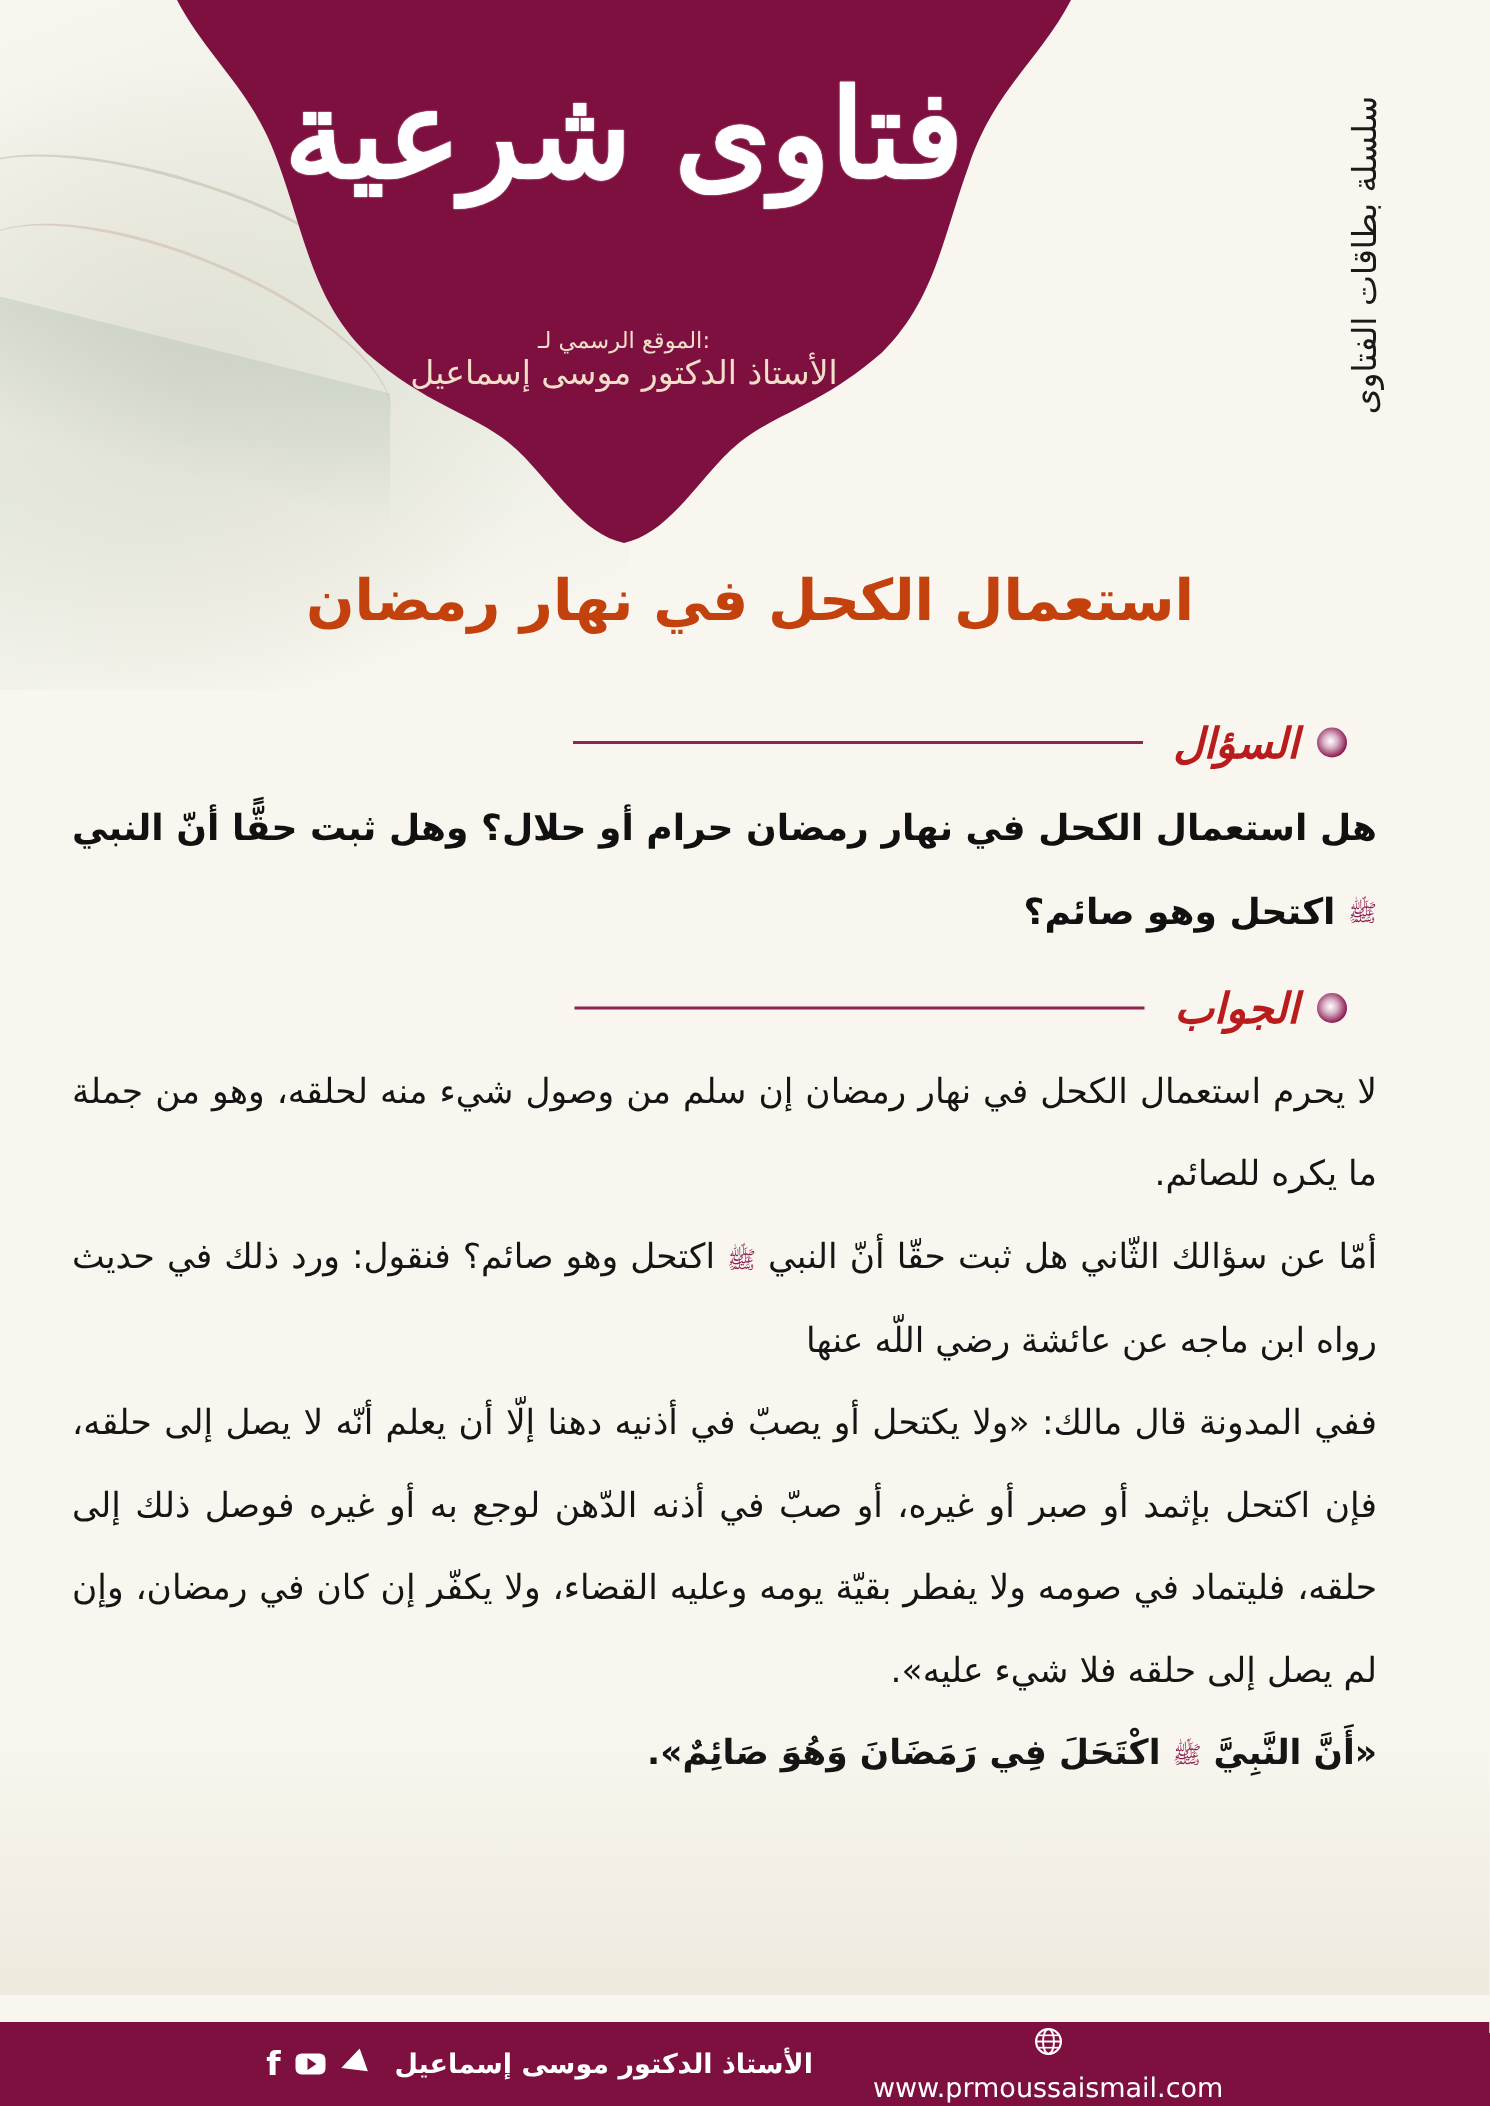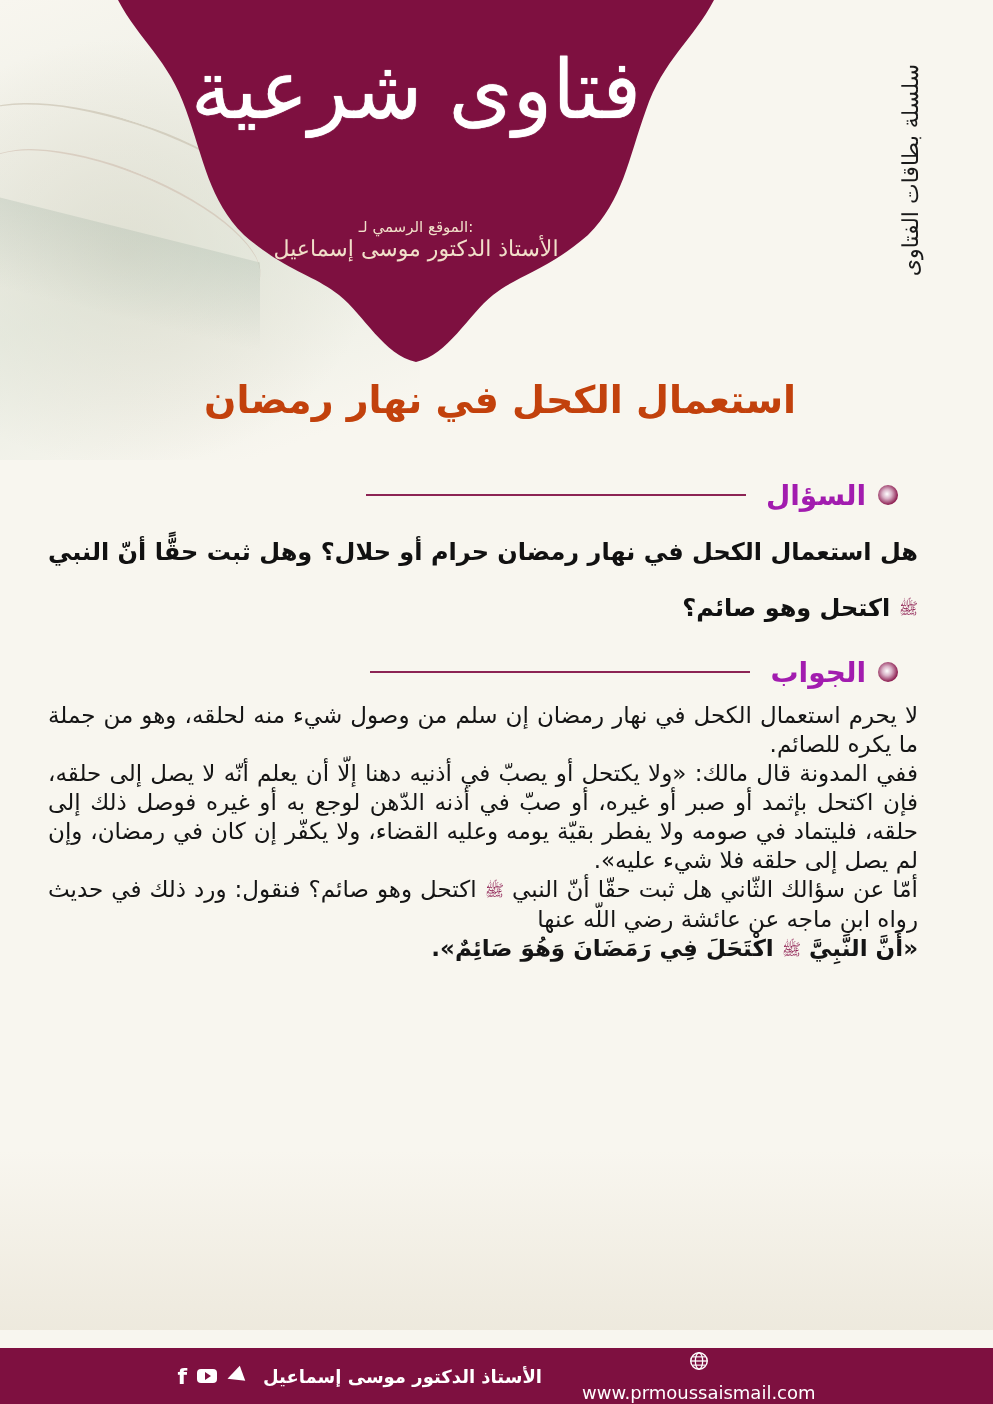--- a/index.html
+++ b/index.html
@@ -43,21 +43,21 @@
 
   
   .banner {
     position: absolute; left: 118px; top: 0; width: 596px; height: 365px;
     z-index: 1;
   }
   .banner svg { position: absolute; left: 0; top: 0; }
   .banner-title {
     position: absolute; left: 0; top: 42px; width: 596px; text-align: center;
     font-family: "DejaVu Serif", serif; font-size: 82px; color: #ffffff;
-    letter-spacing: 2px; font-weight: normal;
+    letter-spacing: 2px; font-weight: bold;
     text-shadow: 0 0 1px #fff;
   }
   .banner-sub-label {
     position: absolute; left: 0; top: 218px; width: 596px; text-align: center;
     font-size: 15px; color: #f1dfc9;
   }
   .banner-author {
     position: absolute; left: 0; top: 236px; width: 596px; text-align: center;
     font-family: "DejaVu Serif", serif; font-size: 22px; color: #f1dfc9;
   }
@@ -87,38 +87,38 @@
   }
   .section-head {
     display: flex; align-items: center; gap: 12px; height: 50px;
   }
   .bullet {
     width: 20px; height: 20px; border-radius: 50%;
     background: radial-gradient(circle at 45% 45%, #ffffff 0%, #d9b2c7 30%, #8c1b4f 70%, #6d0c37 100%);
     flex: 0 0 auto; margin-right: 20px;
   }
   .section-label {
-    font-size: 28px; font-weight: bold; color: #a21caf;
+    font-size: 28px; font-weight: bold; color: #b91c1c; font-style: italic;
   }
   .section-rule {
     height: 2px; width: 380px; background: #8c2454; margin-right: 8px;
   }
   .question {
     font-size: 24px; font-weight: bold; line-height: 56px; color: #111;
     text-align: justify; margin-top: 4px; padding-left: 0;
   }
   .saw {
     color: #8c1b4f; font-size: 16px; font-weight: normal;
     display: inline-block; vertical-align: middle;
   }
   .answer {
     margin-top: 4px;
   }
   .answer p {
-    font-size: 23px; line-height: 29px; color: #151515; text-align: justify;
+    font-size: 23px; line-height: 55px; color: #151515; text-align: justify;
   }
   .answer p.hadith { font-weight: bold; }
 
   
   .footer {
     position: absolute; left: 0; top: 1348px; width: 993px; height: 56px;
     background: #7e1040; z-index: 2;
     display: flex; align-items: center; justify-content: center; gap: 40px;
     color: #ffffff;
   }
@@ -180,26 +180,26 @@
   </p>
 
   <div class="section-head" style="margin-top:10px;">
     <span class="bullet"></span>
     <span class="section-label">الجواب</span>
     <span class="section-rule"></span>
   </div>
 
   <div class="answer">
     <p>لا يحرم استعمال الكحل في نهار رمضان إن سلم من وصول شيء منه لحلقه، وهو من جملة ما يكره للصائم.</p>
-    <p>ففي المدونة قال مالك: «ولا يكتحل أو يصبّ في أذنيه دهنا إلّا أن يعلم أنّه لا يصل إلى حلقه، فإن اكتحل بإثمد أو صبر أو غيره، أو صبّ في أذنه الدّهن لوجع به أو غيره فوصل ذلك إلى حلقه، فليتماد في صومه ولا يفطر بقيّة يومه وعليه القضاء، ولا يكفّر إن كان في رمضان، وإن لم يصل إلى حلقه فلا شيء عليه».</p>
     <p>
       <span>أمّا عن سؤالك الثّاني هل ثبت حقّا أنّ النبي</span>
       <span class="saw">ﷺ</span>
       <span>اكتحل وهو صائم؟ فنقول: ورد ذلك في حديث رواه ابن ماجه عن عائشة رضي اللّه عنها</span>
     </p>
+    <p>ففي المدونة قال مالك: «ولا يكتحل أو يصبّ في أذنيه دهنا إلّا أن يعلم أنّه لا يصل إلى حلقه، فإن اكتحل بإثمد أو صبر أو غيره، أو صبّ في أذنه الدّهن لوجع به أو غيره فوصل ذلك إلى حلقه، فليتماد في صومه ولا يفطر بقيّة يومه وعليه القضاء، ولا يكفّر إن كان في رمضان، وإن لم يصل إلى حلقه فلا شيء عليه».</p>
     <p class="hadith">
       <span>«أَنَّ النَّبِيَّ</span>
       <span class="saw">ﷺ</span>
       <span>اكْتَحَلَ فِي رَمَضَانَ وَهُوَ صَائِمٌ».</span>
     </p>
   </div>
 </div>
 
 <div class="footer">
   <div class="footer-left">

